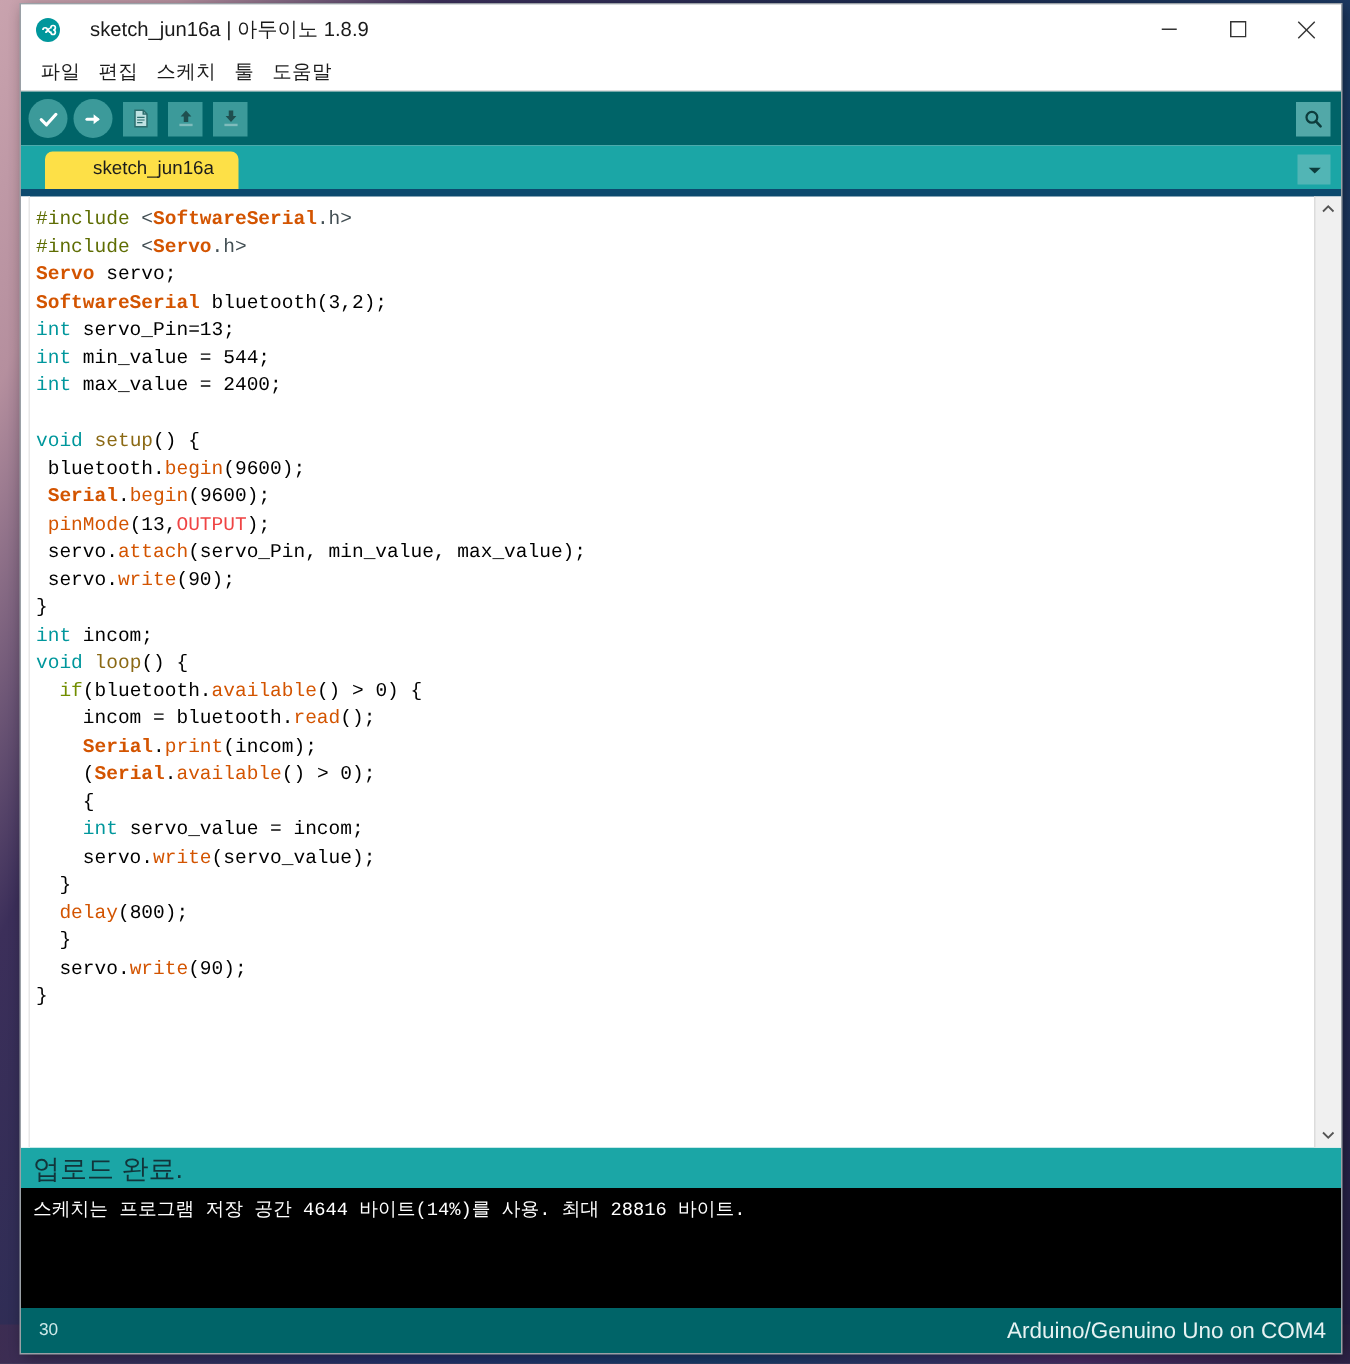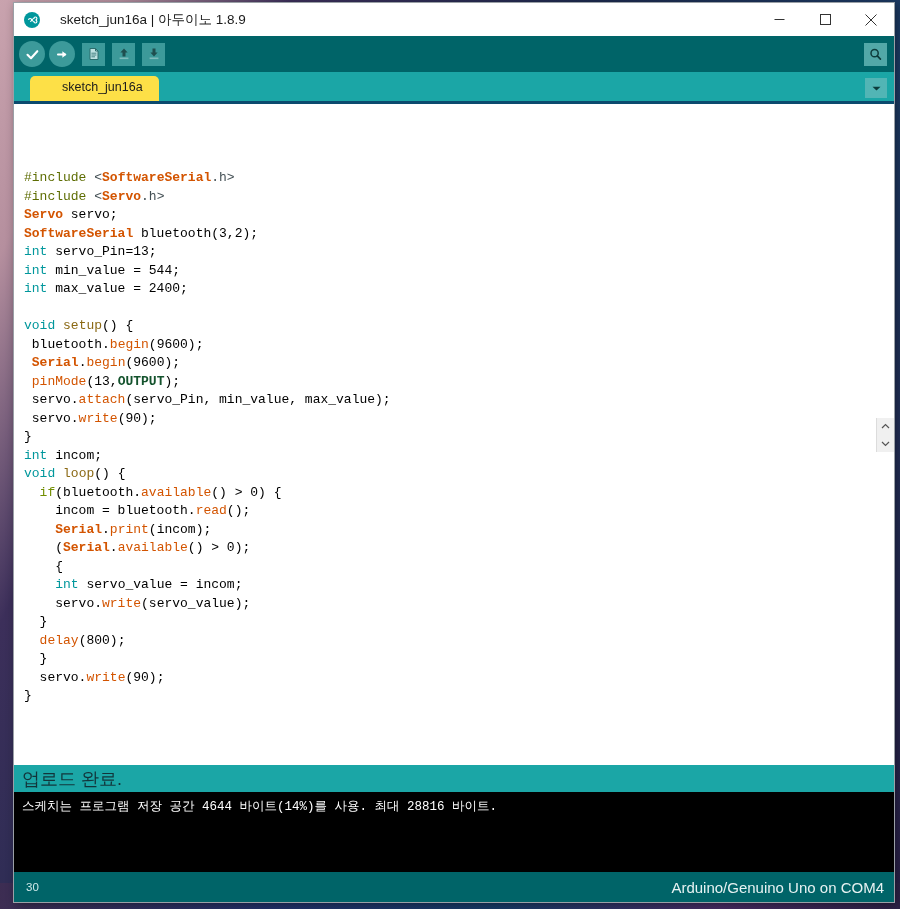--- a/index.html
+++ b/index.html
@@ -146,24 +146,23 @@
     background: #52b5b5;
     display: flex; align-items: center; justify-content: center;
     margin-bottom: 3px;
   }
 
   
   .editor-wrap {
     flex: 1;
     display: flex;
     background: #ffffff;
-    border-top: 3px solid #0c4a6e;
+    border-top: 5px solid #0c4a6e;
     min-height: 0;
     position: relative;
-    align-items: center;
   }
   .editor-gutter {
     width: 5px;
     background: #ffffff;
     border-right: 1px solid #e8e8e8;
     flex: none;
   }
   .code {
     flex: 1;
     padding: 6px 0 0 4px;
@@ -176,21 +175,21 @@
     tab-size: 2;
   }
   .code .ln { display: block; height: 18.5px; }
 
   
   .t-pre   { color: #5e6d03; }   
   .t-lib   { color: #d35400; font-weight: bold; }  
   .t-type  { color: #00979c; }   
   .t-fn    { color: #d35400; }   
   .t-kw    { color: #728e00; }   
-  .t-const { color: #14532d; font-weight: bold; }   
+  .t-const { color: #ef4444; }   
   .t-name  { color: #8b6914; }   
   .t-plain { color: #000000; }
   .t-punct { color: #434f54; }
 
   
   .vscroll {
     width: 17px;
     background: #f0f0f0;
     border-left: 1px solid #dcdcdc;
     flex: none;
@@ -271,20 +270,27 @@
       </div>
       <div class="win-btn">
         <svg width="12" height="12" viewBox="0 0 12 12">
           <line x1="0.5" y1="0.5" x2="11.5" y2="11.5" stroke="#333" stroke-width="1"></line>
           <line x1="11.5" y1="0.5" x2="0.5" y2="11.5" stroke="#333" stroke-width="1"></line>
         </svg>
       </div>
     </div>
   </div>
 
+  <div class="menubar">
+    <span class="menu-item">파일</span>
+    <span class="menu-item">편집</span>
+    <span class="menu-item">스케치</span>
+    <span class="menu-item">툴</span>
+    <span class="menu-item">도움말</span>
+  </div>
 
   <div class="toolbar">
     <div class="tb-group">
 
       <div class="tb-round">
         <svg width="15" height="15" viewBox="0 0 15 15">
           <path d="M2.5 7.8 L6 11.2 L12.3 4.2" fill="none" stroke="#ffffff" stroke-width="2.1" stroke-linecap="round" stroke-linejoin="round"></path>
         </svg>
       </div>
 

